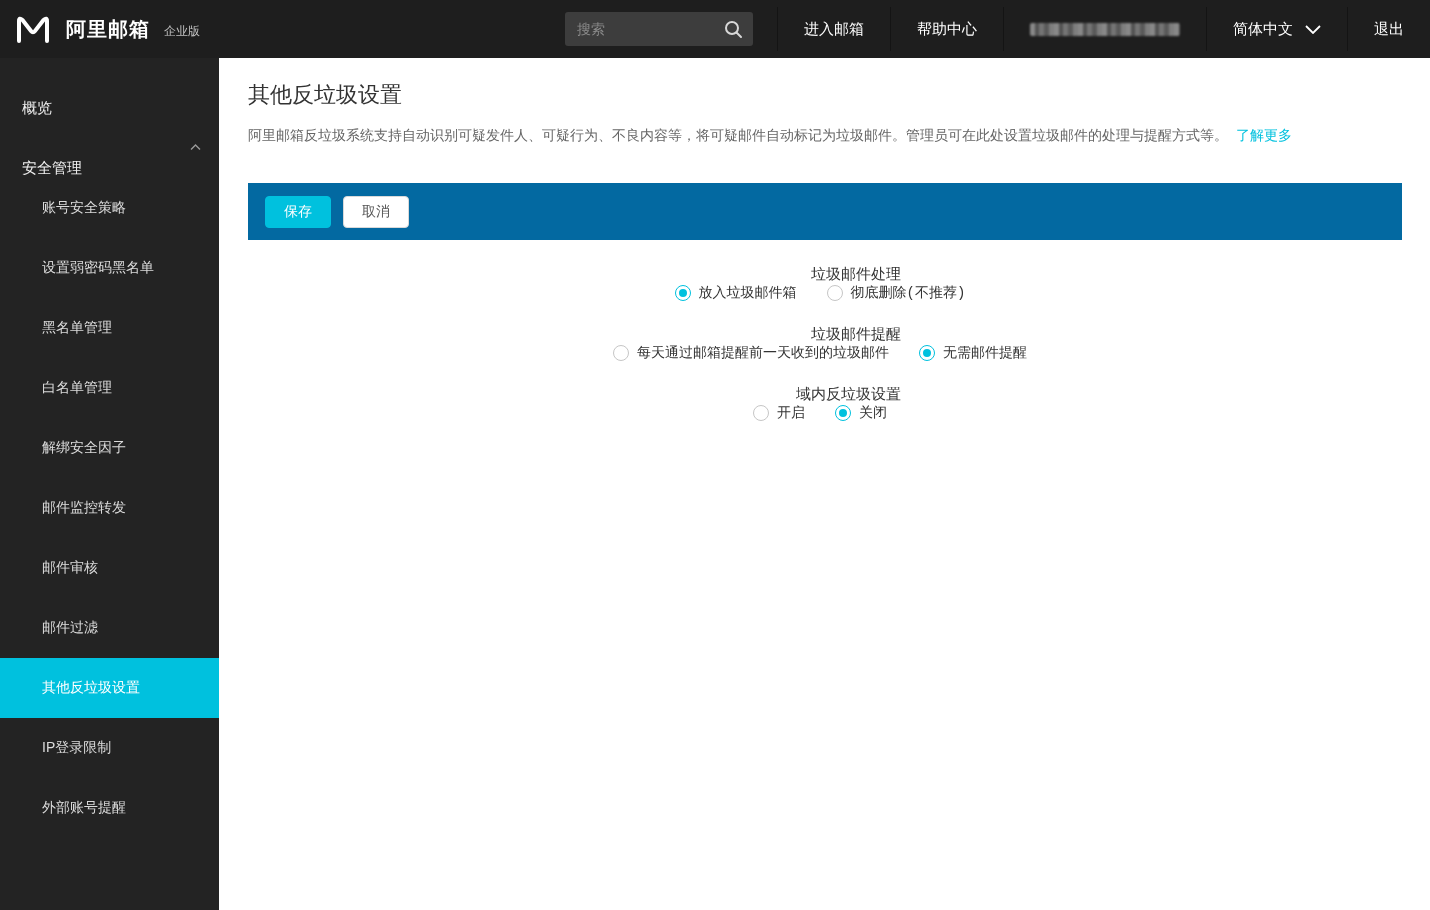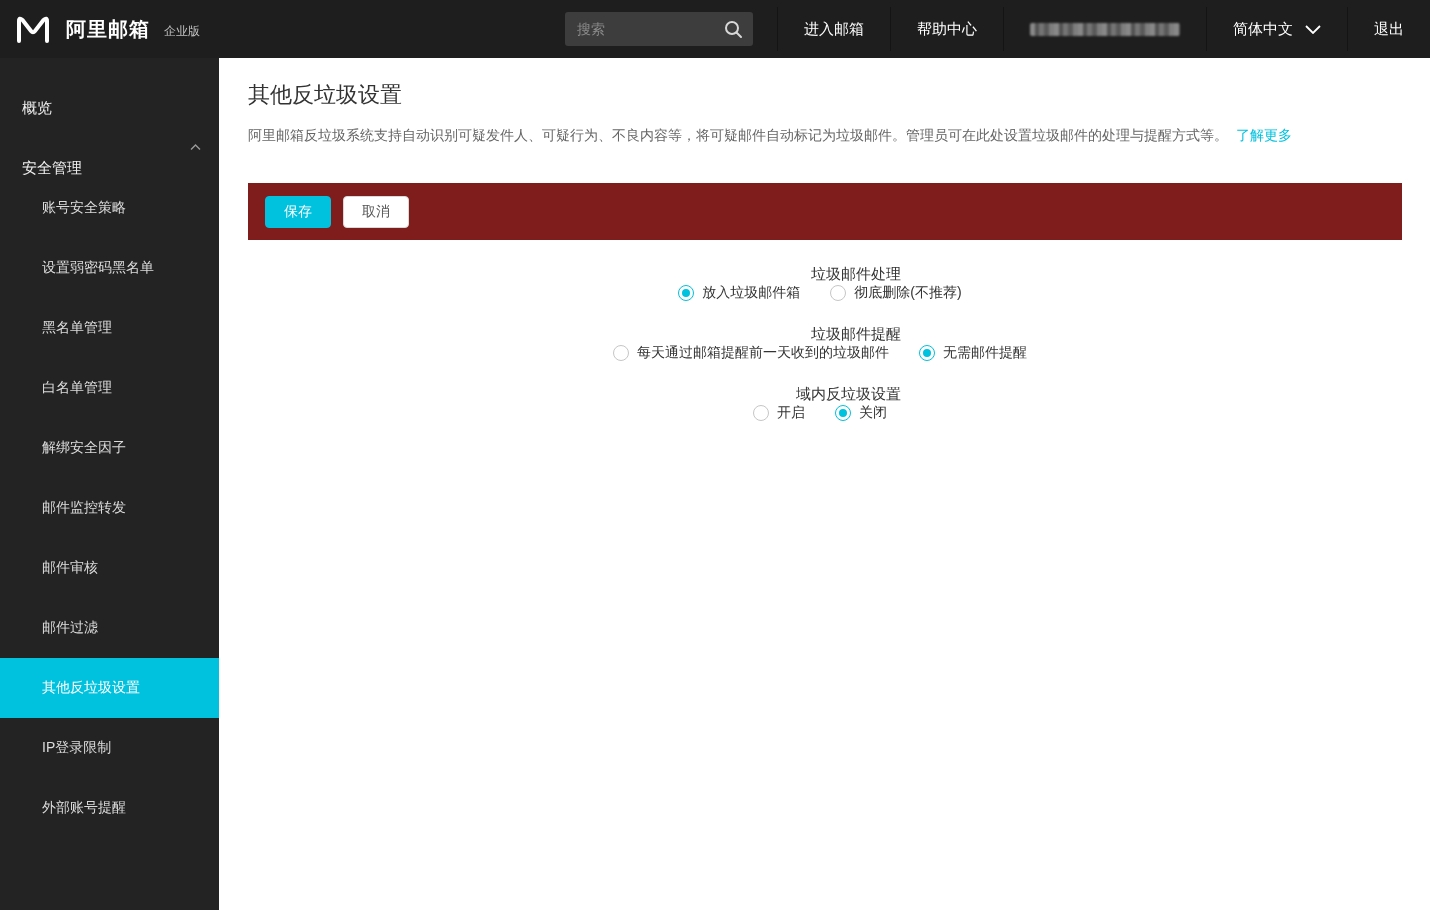--- a/index.html
+++ b/index.html
@@ -62,42 +62,42 @@
   
   .main {
     position: absolute; top: 58px; left: 219px; right: 0; bottom: 0;
     background: #fff; padding: 22px 28px 0 29px; overflow: hidden;
   }
   .page-title { font-size: 22px; color: #333; font-weight: 500; line-height: 30px; }
   .page-desc { margin-top: 15px; font-size: 14px; color: #666; line-height: 20px; }
   .learn-more { color: #00c1de; margin-left: 8px; cursor: pointer; text-decoration: none; }
 
   .toolbar {
-    margin-top: 38px; height: 57px; background: #7f1d1d;
+    margin-top: 38px; height: 57px; background: #0369a1;
     display: flex; align-items: center; padding-left: 17px;
   }
   .btn { height: 32px; padding: 0 18px; border-radius: 4px; font-size: 14px; font-family: inherit; cursor: pointer; }
   .btn-save { background: #00c1de; border: 1px solid #00c1de; color: #fff; }
   .btn-cancel { background: #fff; border: 1px solid #d9d9d9; color: #555; margin-left: 12px; }
 
   .form { margin-top: 25px; }
   .form-row { display: flex; align-items: center; height: 60px; flex-direction: column; }
   .form-label { width: 152px; flex: none; text-align: right; font-size: 15px; color: #333; }
   .options { display: flex; align-items: center; margin-left: 20px; }
   .option { display: flex; align-items: center; margin-right: 30px; cursor: pointer; }
   .radio {
     width: 16px; height: 16px; border-radius: 50%；;
     border-radius: 50%; border: 1px solid #c6c6c6; background: #fff; flex: none;
   }
   .radio.selected { border-color: #00c1de; }
   .radio.selected::after {
     content: ""; display: block; width: 8px; height: 8px; margin: 3px;
     border-radius: 50%; background: #00c1de;
   }
-  .option-label { margin-left: 8px; font-size: 14px; color: #333; white-space: nowrap; }
+  .option-label { margin-left: 8px; font-size: 14px; color: #333; white-space: nowrap; font-family: Liberation Mono, monospace; }
 </style>
 </head>
 <body>
 
 <div class="topbar">
   <div class="brand">
     <svg width="34" height="28" viewBox="0 0 34 28">
       <path d="M3 26 L3 6 Q3 2 6.5 5 L15 16 Q17 18.5 19 16 L27.5 5 Q31 2 31 6 L31 26" stroke="#ffffff" stroke-width="4" fill="none" stroke-linecap="round" stroke-linejoin="round"></path>
     </svg>
     <span class="brand-name">阿里邮箱</span>

